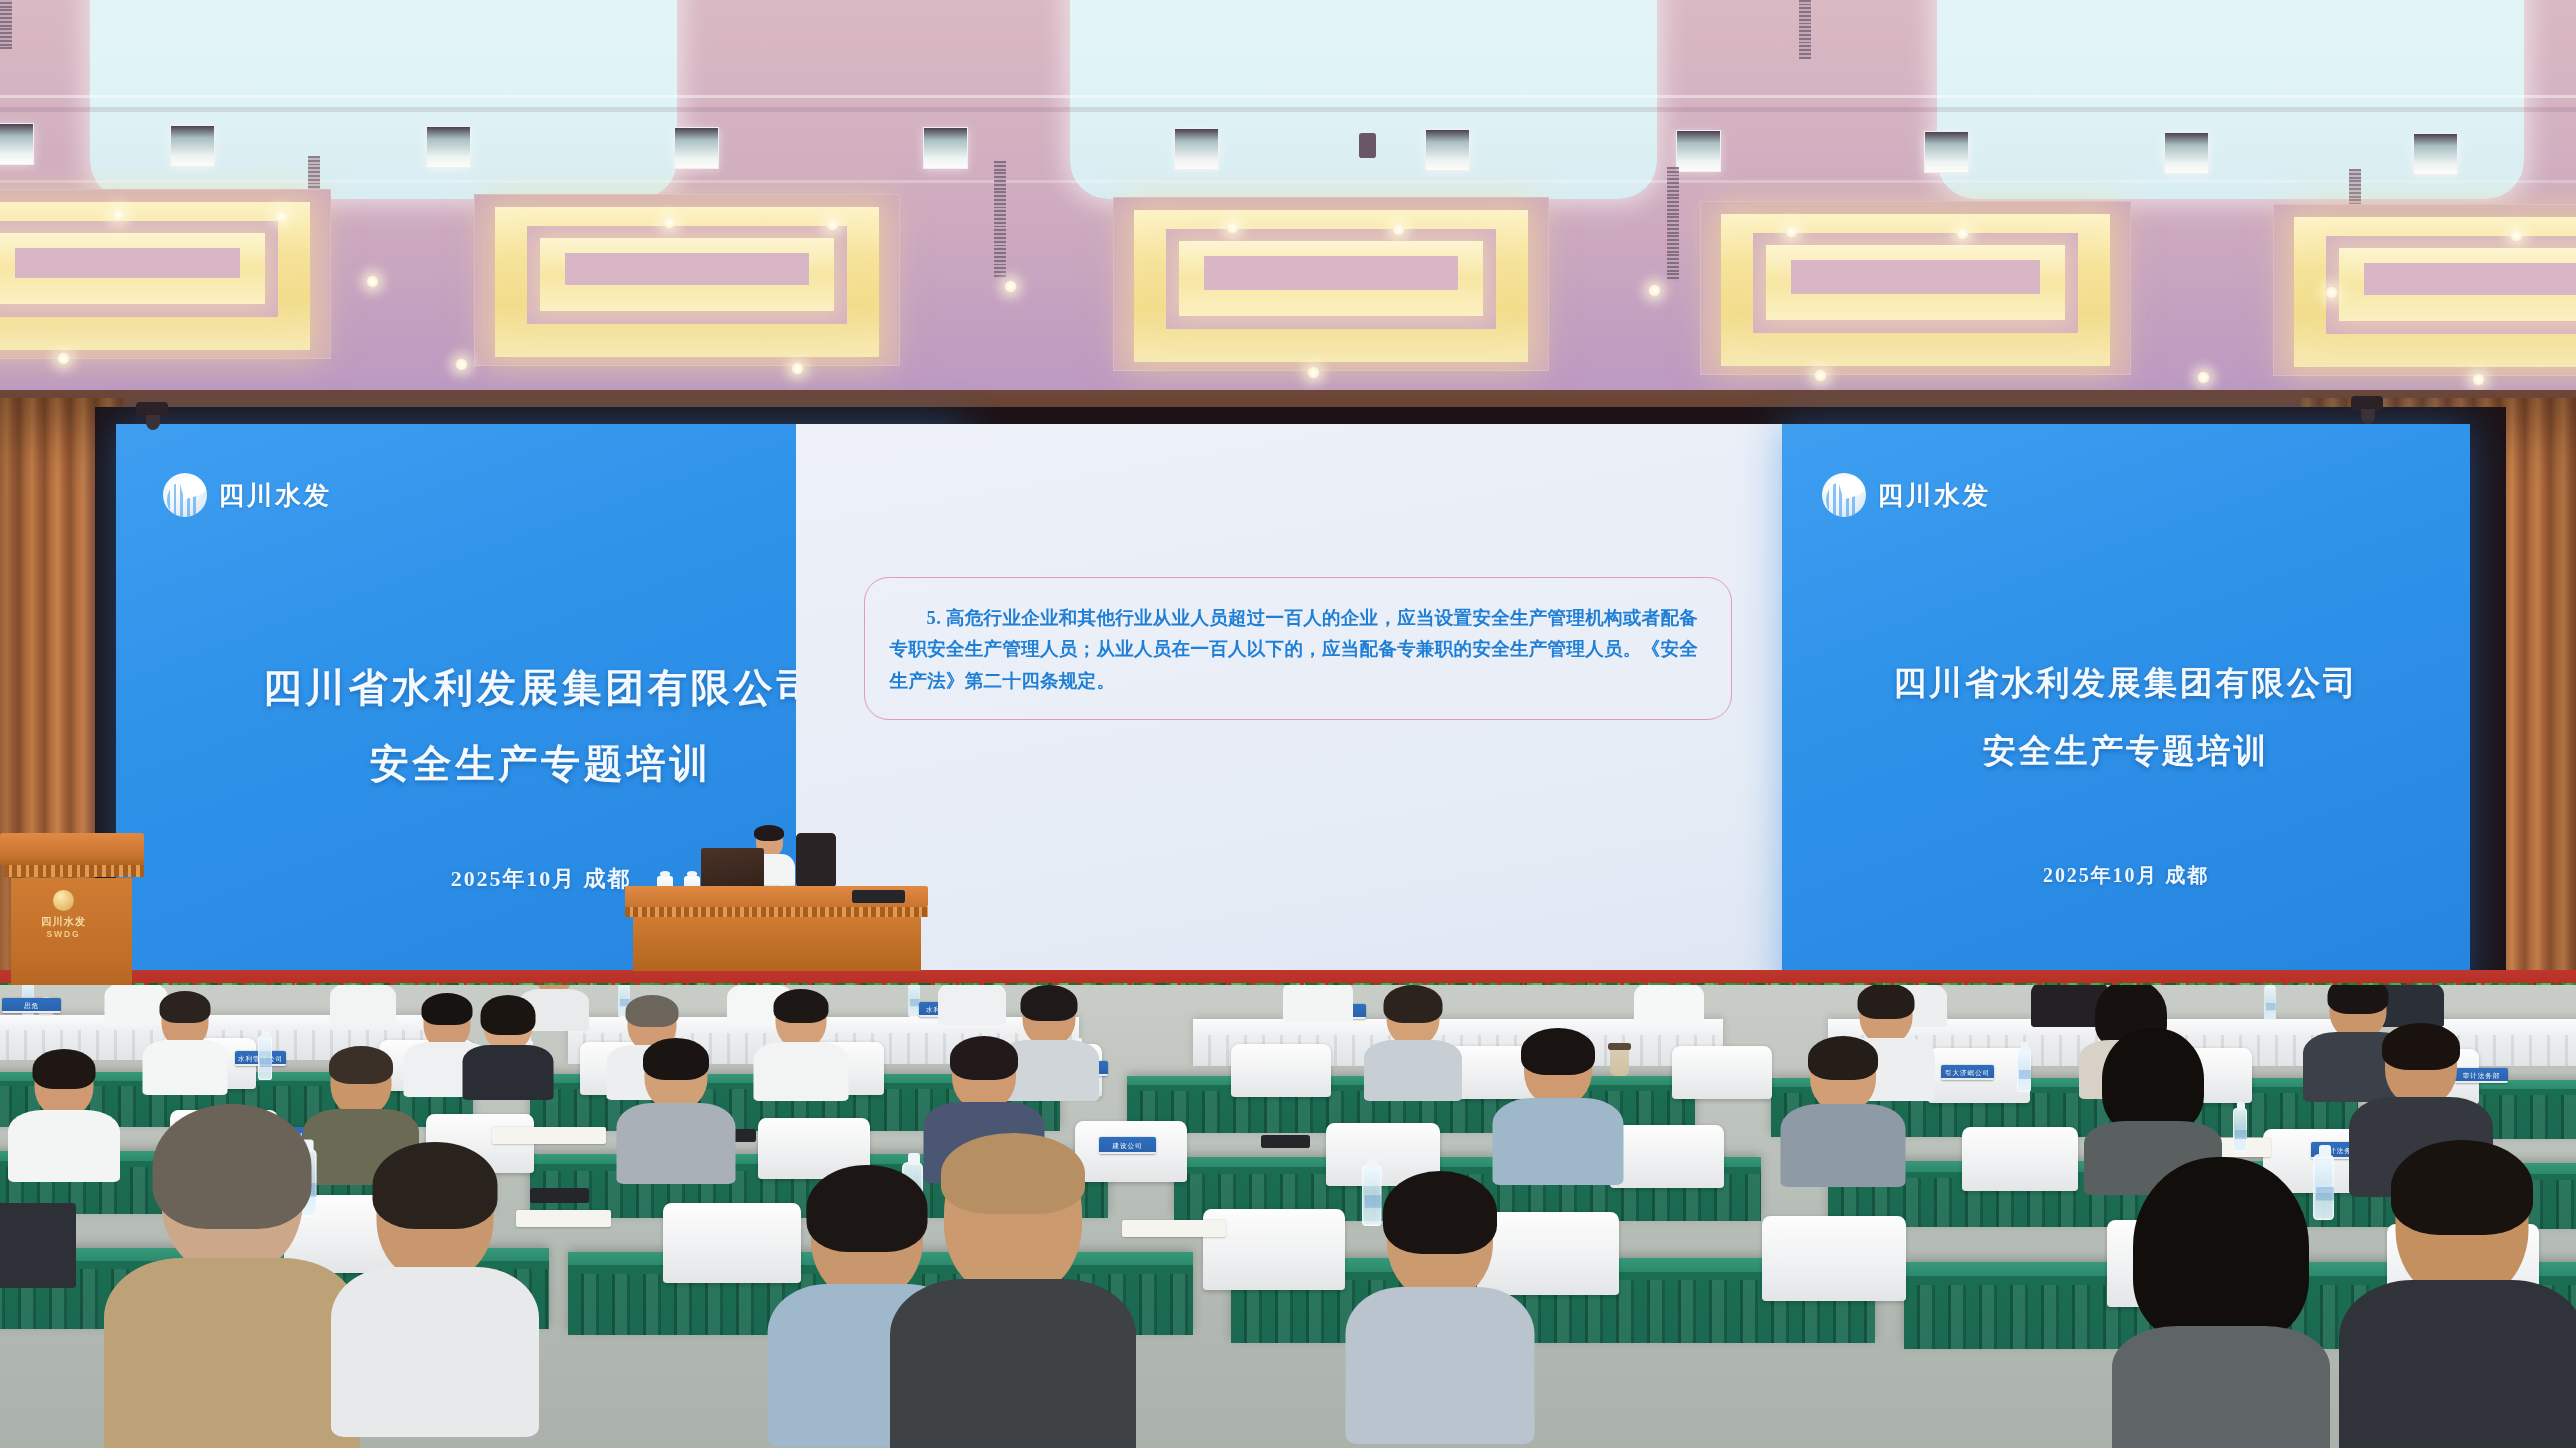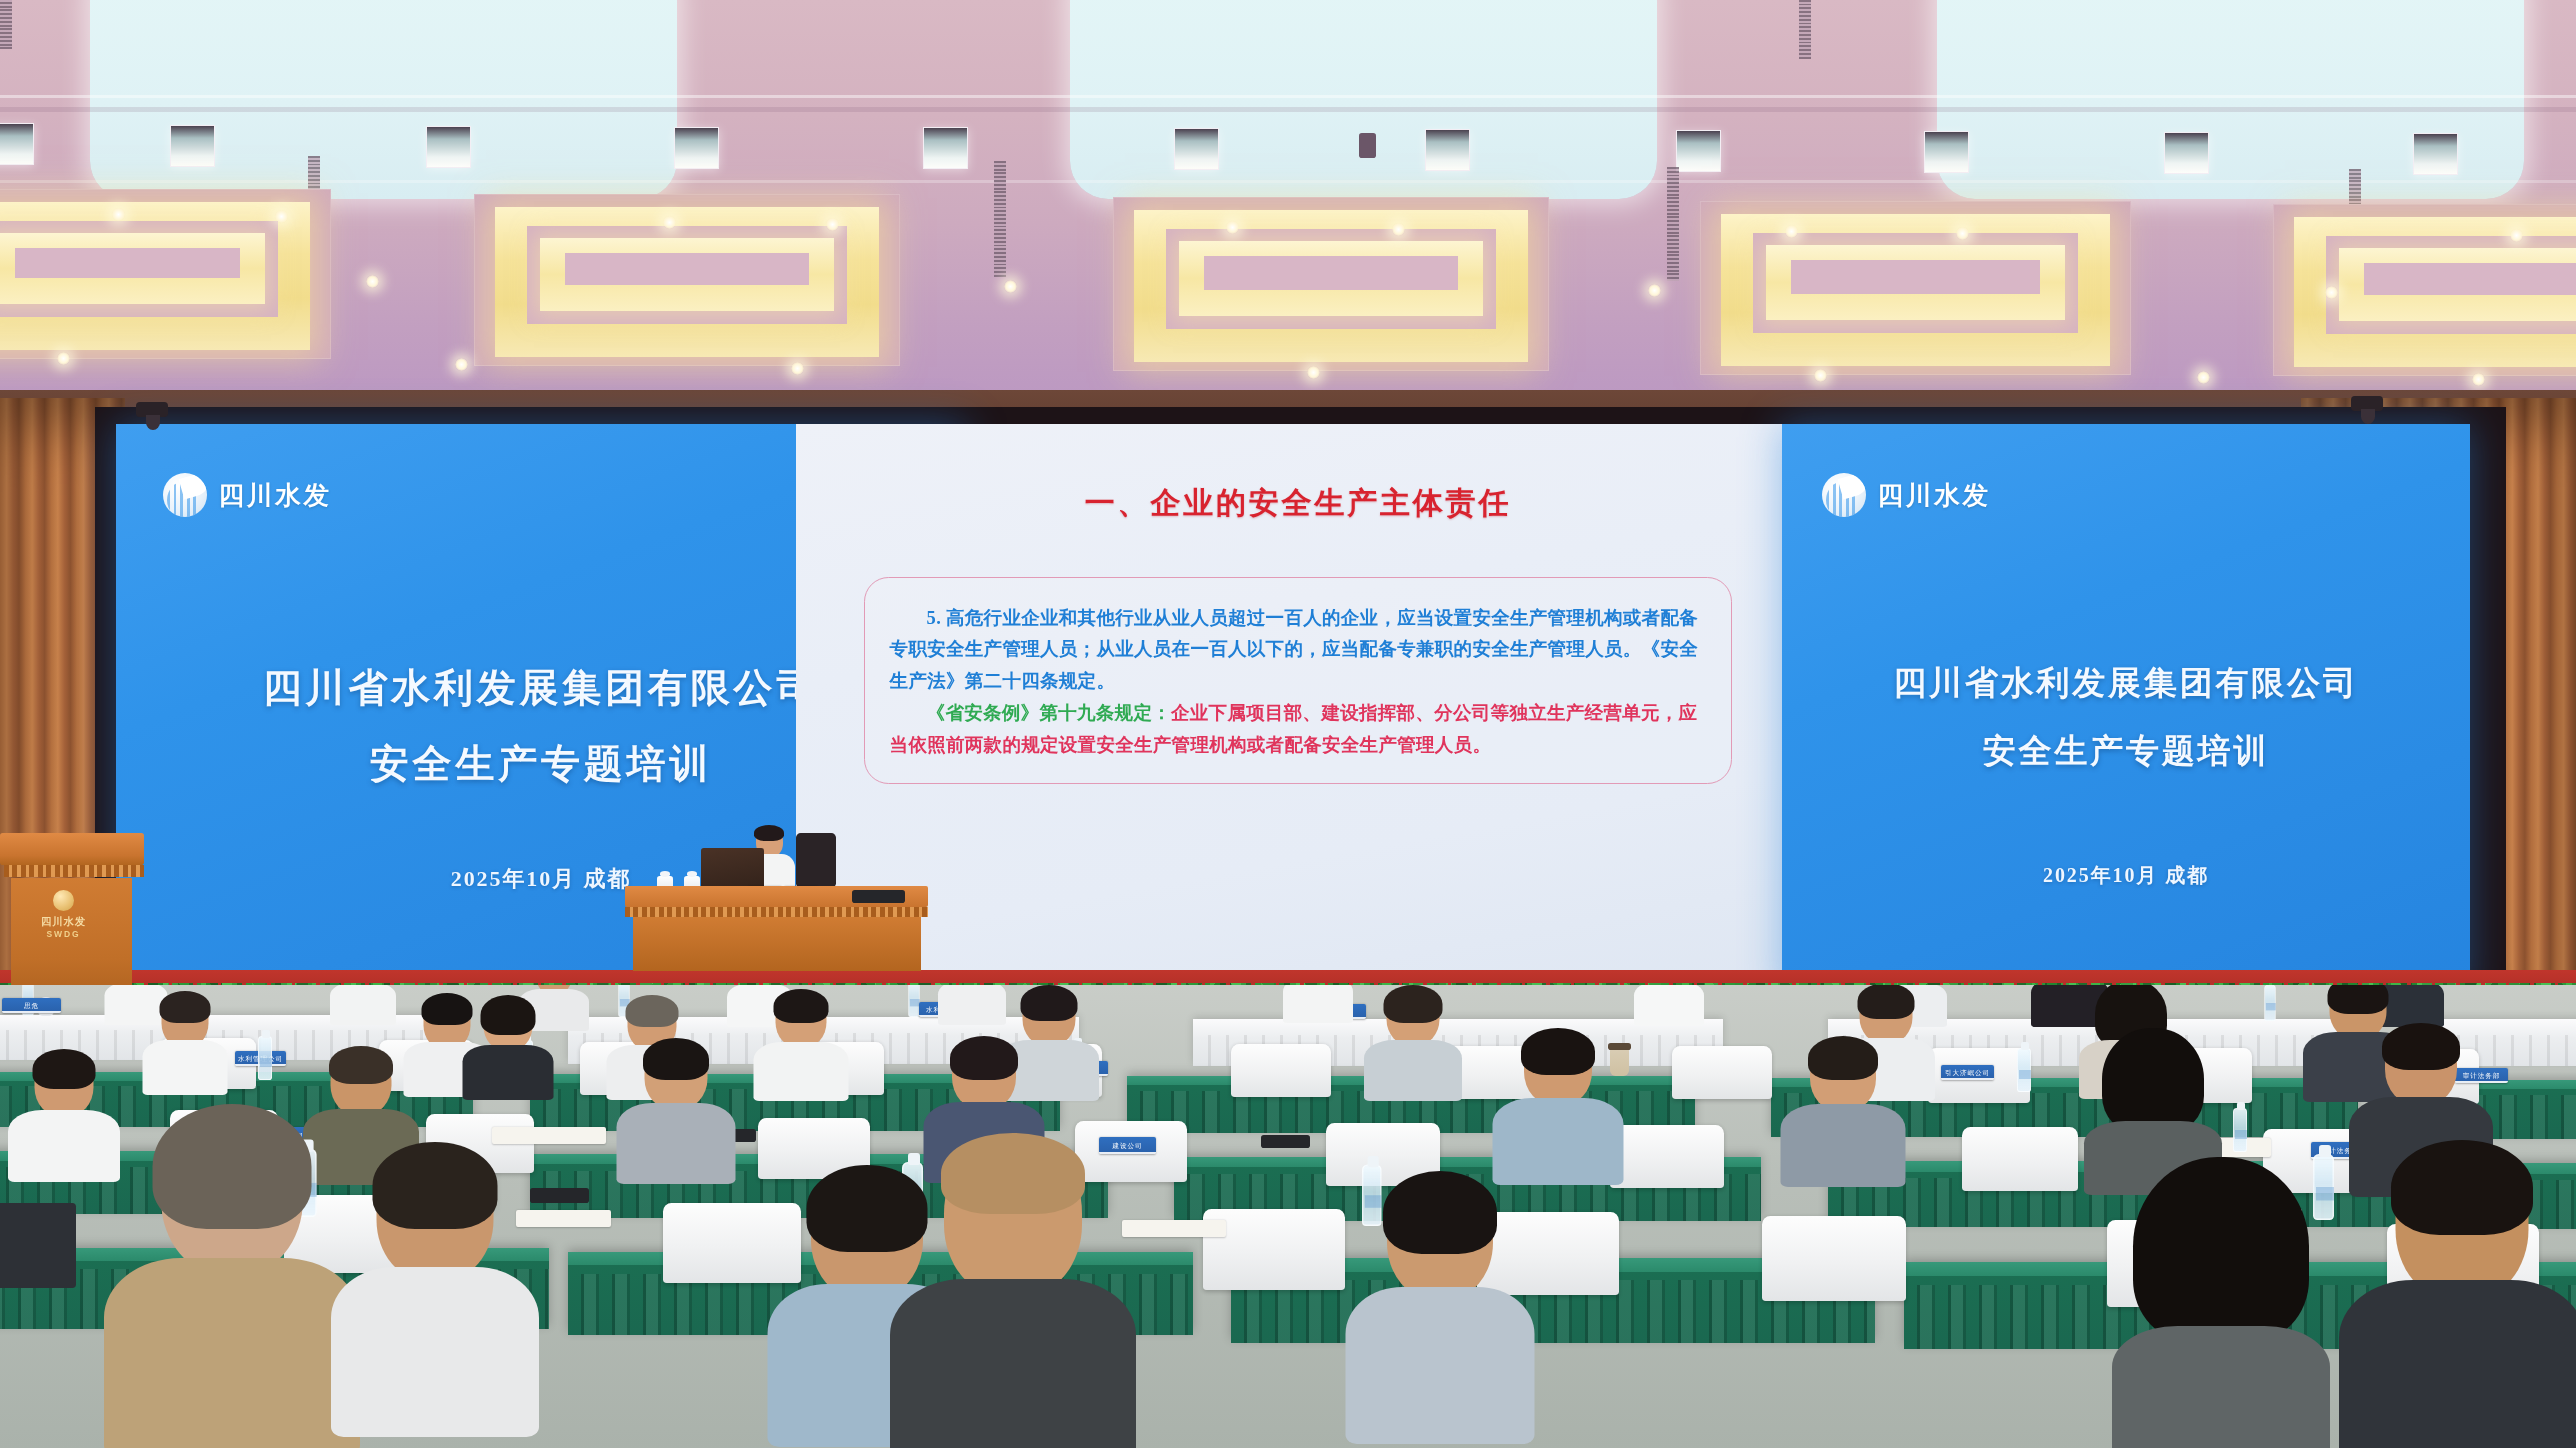--- a/index.html
+++ b/index.html
@@ -478,26 +478,22 @@
     <div class="logo-row" style="left:47px; top:49px;">
       <span class="logo-mark"></span>
       <span class="logo-text">四川水发</span>
     </div>
     <div class="scr-title" style="top:237px; font-size:39px; letter-spacing:3.8px;">四川省水利发展集团有限公司</div>
     <div class="scr-sub" style="top:313px; font-size:39px; letter-spacing:3.8px;">安全生产专题培训</div>
     <div class="scr-date" style="top:440px; font-size:22px; letter-spacing:1.9px;">2025年10月  成都</div>
   </div>
 
   <div class="screen-center">
-    <div class="slide-title">一、企业的安全生产主体责任</div>
     <div class="slide-box">
       <p class="slide-p c-blue">5. 高危行业企业和其他行业从业人员超过一百人的企业，应当设置安全生产管理机构或者配备专职安全生产管理人员；从业人员在一百人以下的，应当配备专兼职的安全生产管理人员。《安全生产法》第二十四条规定。</p>
-      <p class="slide-p">
-        <span class="c-green">《省安条例》第十九条规定：</span><span class="c-red">企业下属项目部、建设指挥部、分公司等独立生产经营单元，应当依照前两款的规定设置安全生产管理机构或者配备安全生产管理人员。</span>
-      </p>
     </div>
   </div>
 
   <div class="screen-right">
     <div class="logo-row" style="left:40px; top:49px;">
       <span class="logo-mark"></span>
       <span class="logo-text">四川水发</span>
     </div>
     <div class="scr-title" style="top:237px; font-size:33px; letter-spacing:2.8px;">四川省水利发展集团有限公司</div>
     <div class="scr-sub" style="top:305px; font-size:33px; letter-spacing:2.8px;">安全生产专题培训</div>

